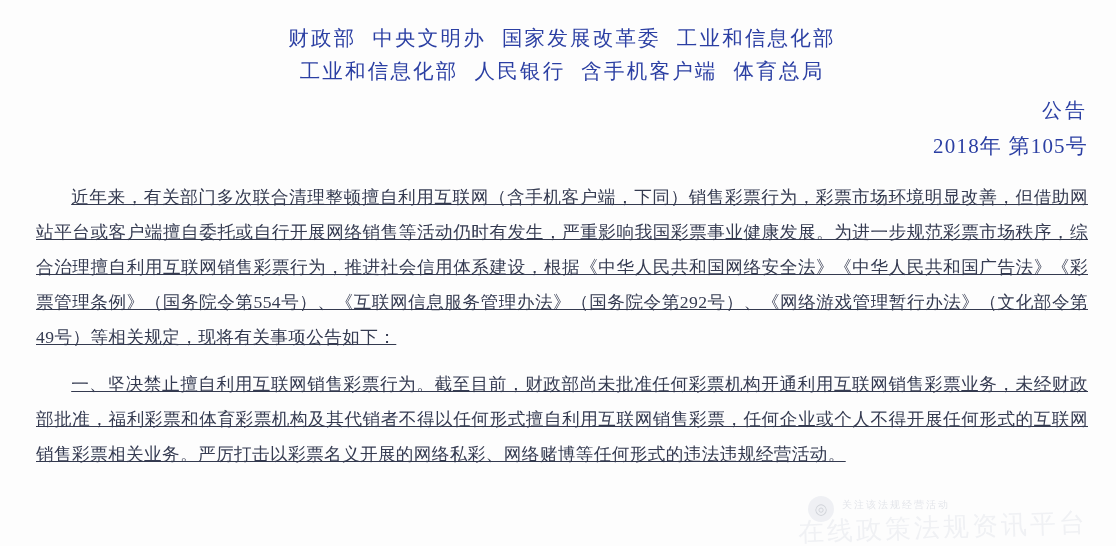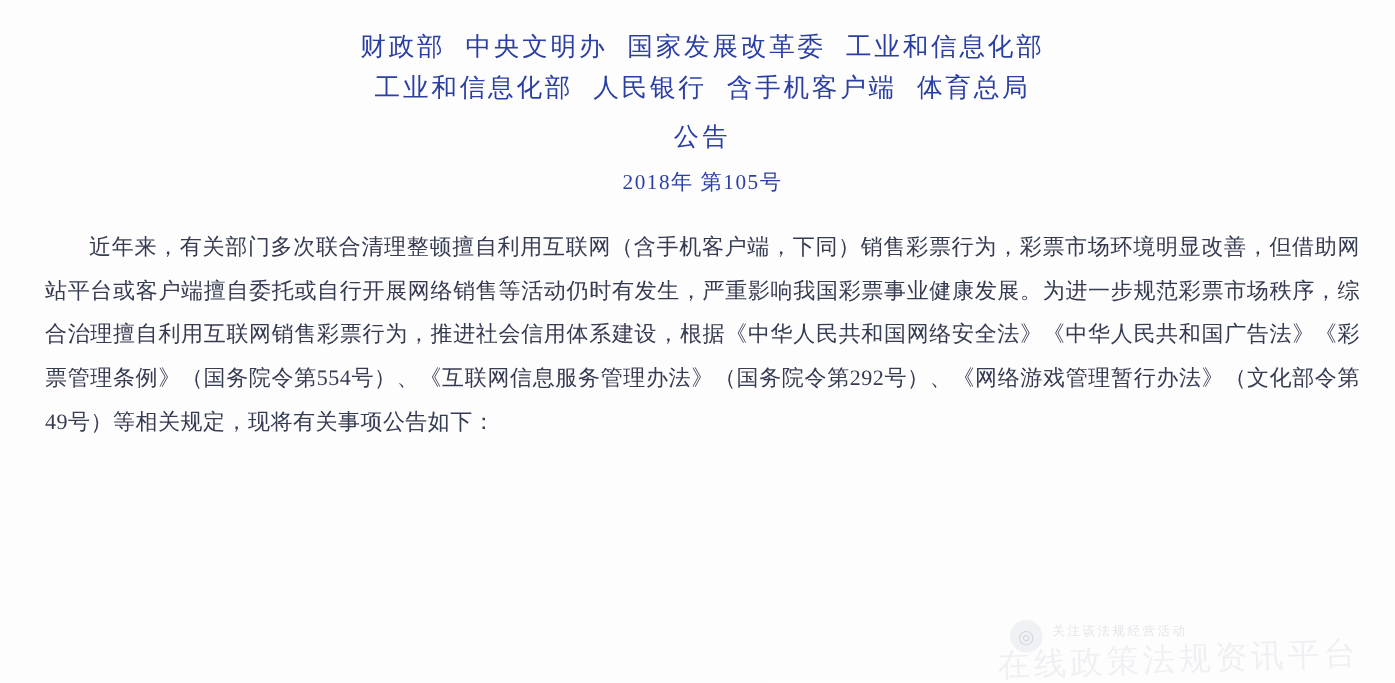--- a/index.html
+++ b/index.html
@@ -33,38 +33,39 @@
     line-height: 33px;
     font-weight: 500;
     color: #2b3fa3;
     white-space: nowrap;
   }
   .masthead .line .gap {
     display: inline-block;
     width: 16px;
   }
   .notice-word {
-    text-align: center;
+    text-align: right;
     font-size: 20px;
     letter-spacing: 3px;
     color: #2b3fa3;
     line-height: 36px;
     margin-top: 4px;
   }
   .doc-number {
-    text-align: center;
-    font-size: 17px;
+    text-align: right;
+    font-size: 21px;
     letter-spacing: 1.2px;
     color: #2b3fa3;
     line-height: 32px;
     margin-top: 2px;
   }
   .body-text {
     margin-top: 18px;
     color: #343a4f;
+    text-decoration: underline;
   }
   .para {
     font-size: 17.6px;
     line-height: 35px;
     text-align: justify;
     text-justify: inter-ideograph;
     letter-spacing: 0.4px;
     text-indent: 2em;
     margin: 0 0 6px 0;
     color: #353b51;
@@ -129,20 +130,21 @@
     <div class="line">
       <span>工业和信息化部</span><span class="gap"></span><span>人民银行</span><span class="gap"></span><span>含手机客户端</span><span class="gap"></span><span>体育总局</span>
     </div>
   </div>
 
   <div class="notice-word">公告</div>
   <div class="doc-number">2018年 第105号</div>
 
   <div class="body-text">
     <p class="para">近年来，有关部门多次联合清理整顿擅自利用互联网（含手机客户端，下同）销售彩票行为，彩票市场环境明显改善，但借助网站平台或客户端擅自委托或自行开展网络销售等活动仍时有发生，严重影响我国彩票事业健康发展。为进一步规范彩票市场秩序，综合治理擅自利用互联网销售彩票行为，推进社会信用体系建设，根据《中华人民共和国网络安全法》《中华人民共和国广告法》《彩票管理条例》（国务院令第554号）、《互联网信息服务管理办法》（国务院令第292号）、《网络游戏管理暂行办法》（文化部令第49号）等相关规定，现将有关事项公告如下：</p>
+    <p class="para second">一、坚决禁止擅自利用互联网销售彩票行为。截至目前，财政部尚未批准任何彩票机构开通利用互联网销售彩票业务，未经财政部批准，福利彩票和体育彩票机构及其代销者不得以任何形式擅自利用互联网销售彩票，任何企业或个人不得开展任何形式的互联网销售彩票相关业务。严厉打击以彩票名义开展的网络私彩、网络赌博等任何形式的违法违规经营活动。</p>
   </div>
 
   <div class="watermark">
     <div class="wm-logo">◎</div>
     <div class="wm-text">关注该法规经营活动</div>
     <div class="wm-big">在线政策法规资讯平台</div>
   </div>
 
 </div>
 

